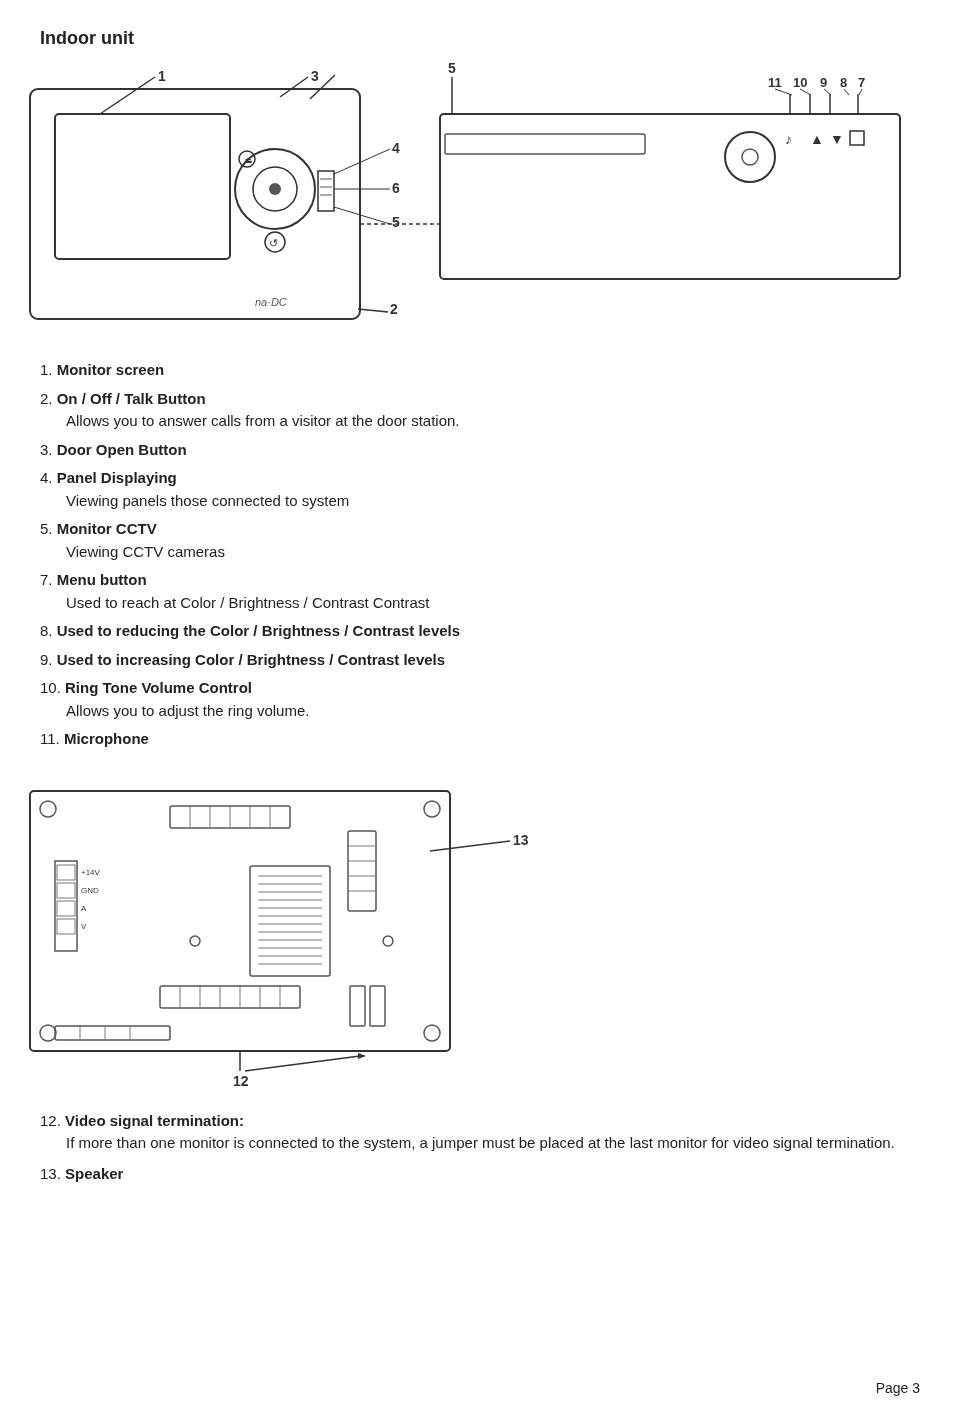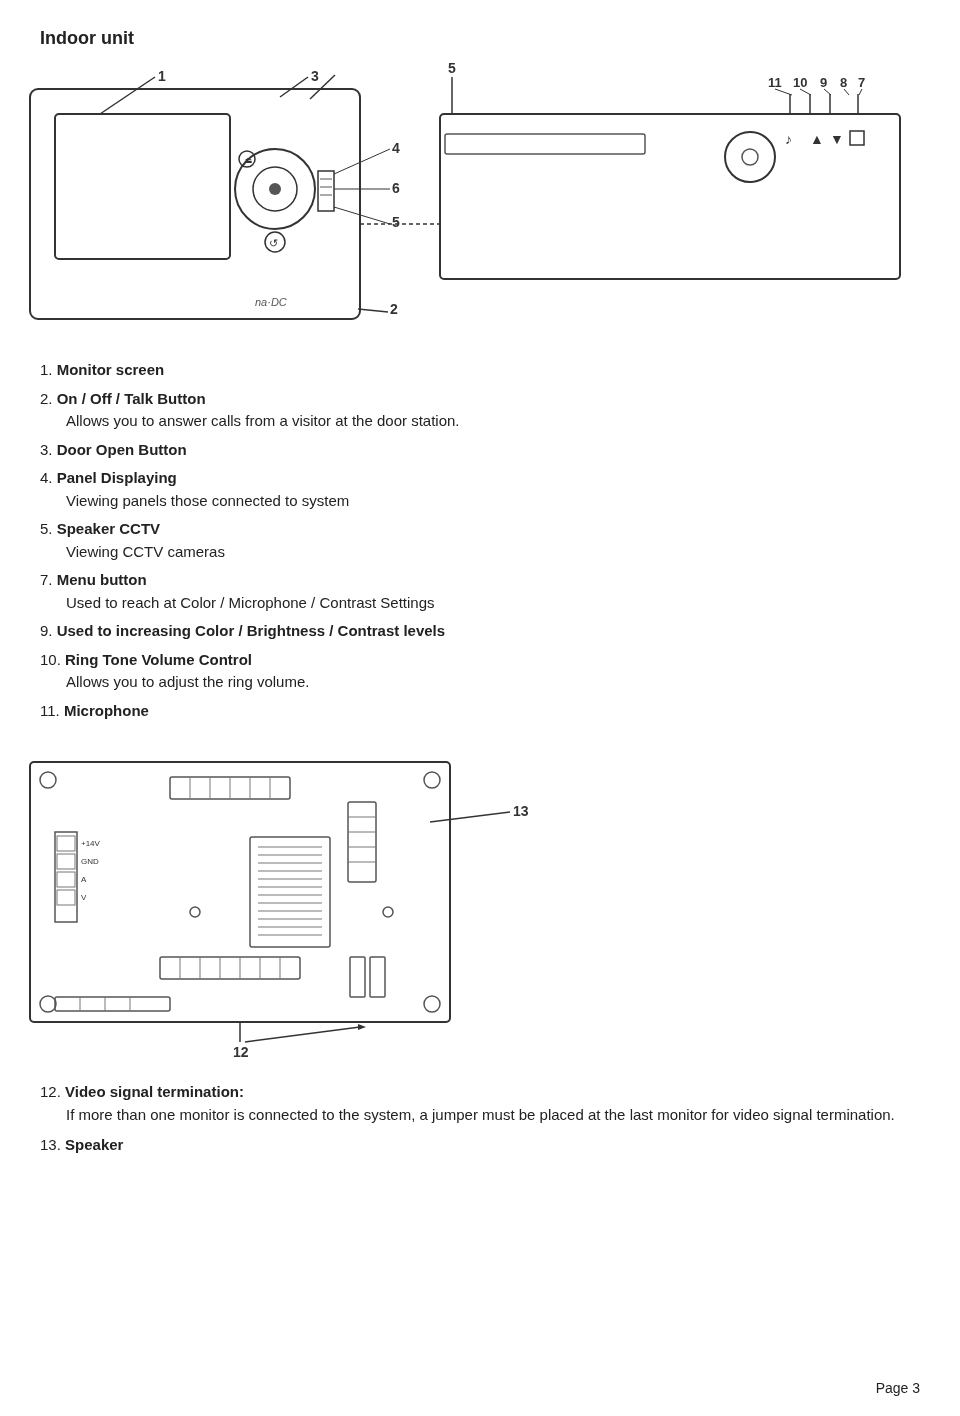--- a/index.html
+++ b/index.html
@@ -182,26 +182,29 @@
     <span class="sub-text">Allows you to answer calls from a visitor at the door station.</span>
   </div>
   <div class="desc-item">
     <span class="num">3.</span>&nbsp;<span class="main-label">Door Open Button</span>
   </div>
   <div class="desc-item">
     <span class="num">4.</span>&nbsp;<span class="main-label">Panel Displaying</span>
     <span class="sub-text">Viewing panels those connected to system</span>
   </div>
   <div class="desc-item">
-    <span class="num">5.</span>&nbsp;<span class="main-label">Speaker CCTV</span>
+    <span class="num">5.</span>&nbsp;<span class="main-label">Monitor CCTV</span>
     <span class="sub-text">Viewing CCTV cameras</span>
   </div>
   <div class="desc-item">
     <span class="num">7.</span>&nbsp;<span class="main-label">Menu button</span>
-    <span class="sub-text">Used to reach at Color / Microphone / Contrast Settings</span>
+    <span class="sub-text">Used to reach at Color / Brightness / Contrast Contrast</span>
+  </div>
+  <div class="desc-item">
+    <span class="num">8.</span>&nbsp;<span class="main-label">Used to reducing the Color / Brightness / Contrast levels</span>
   </div>
   <div class="desc-item">
     <span class="num">9.</span>&nbsp;<span class="main-label">Used to increasing Color / Brightness / Contrast levels</span>
   </div>
   <div class="desc-item">
     <span class="num">10.</span>&nbsp;<span class="main-label">Ring Tone Volume Control</span>
     <span class="sub-text">Allows you to adjust the ring volume.</span>
   </div>
   <div class="desc-item">
     <span class="num">11.</span>&nbsp;<span class="main-label">Microphone</span>

